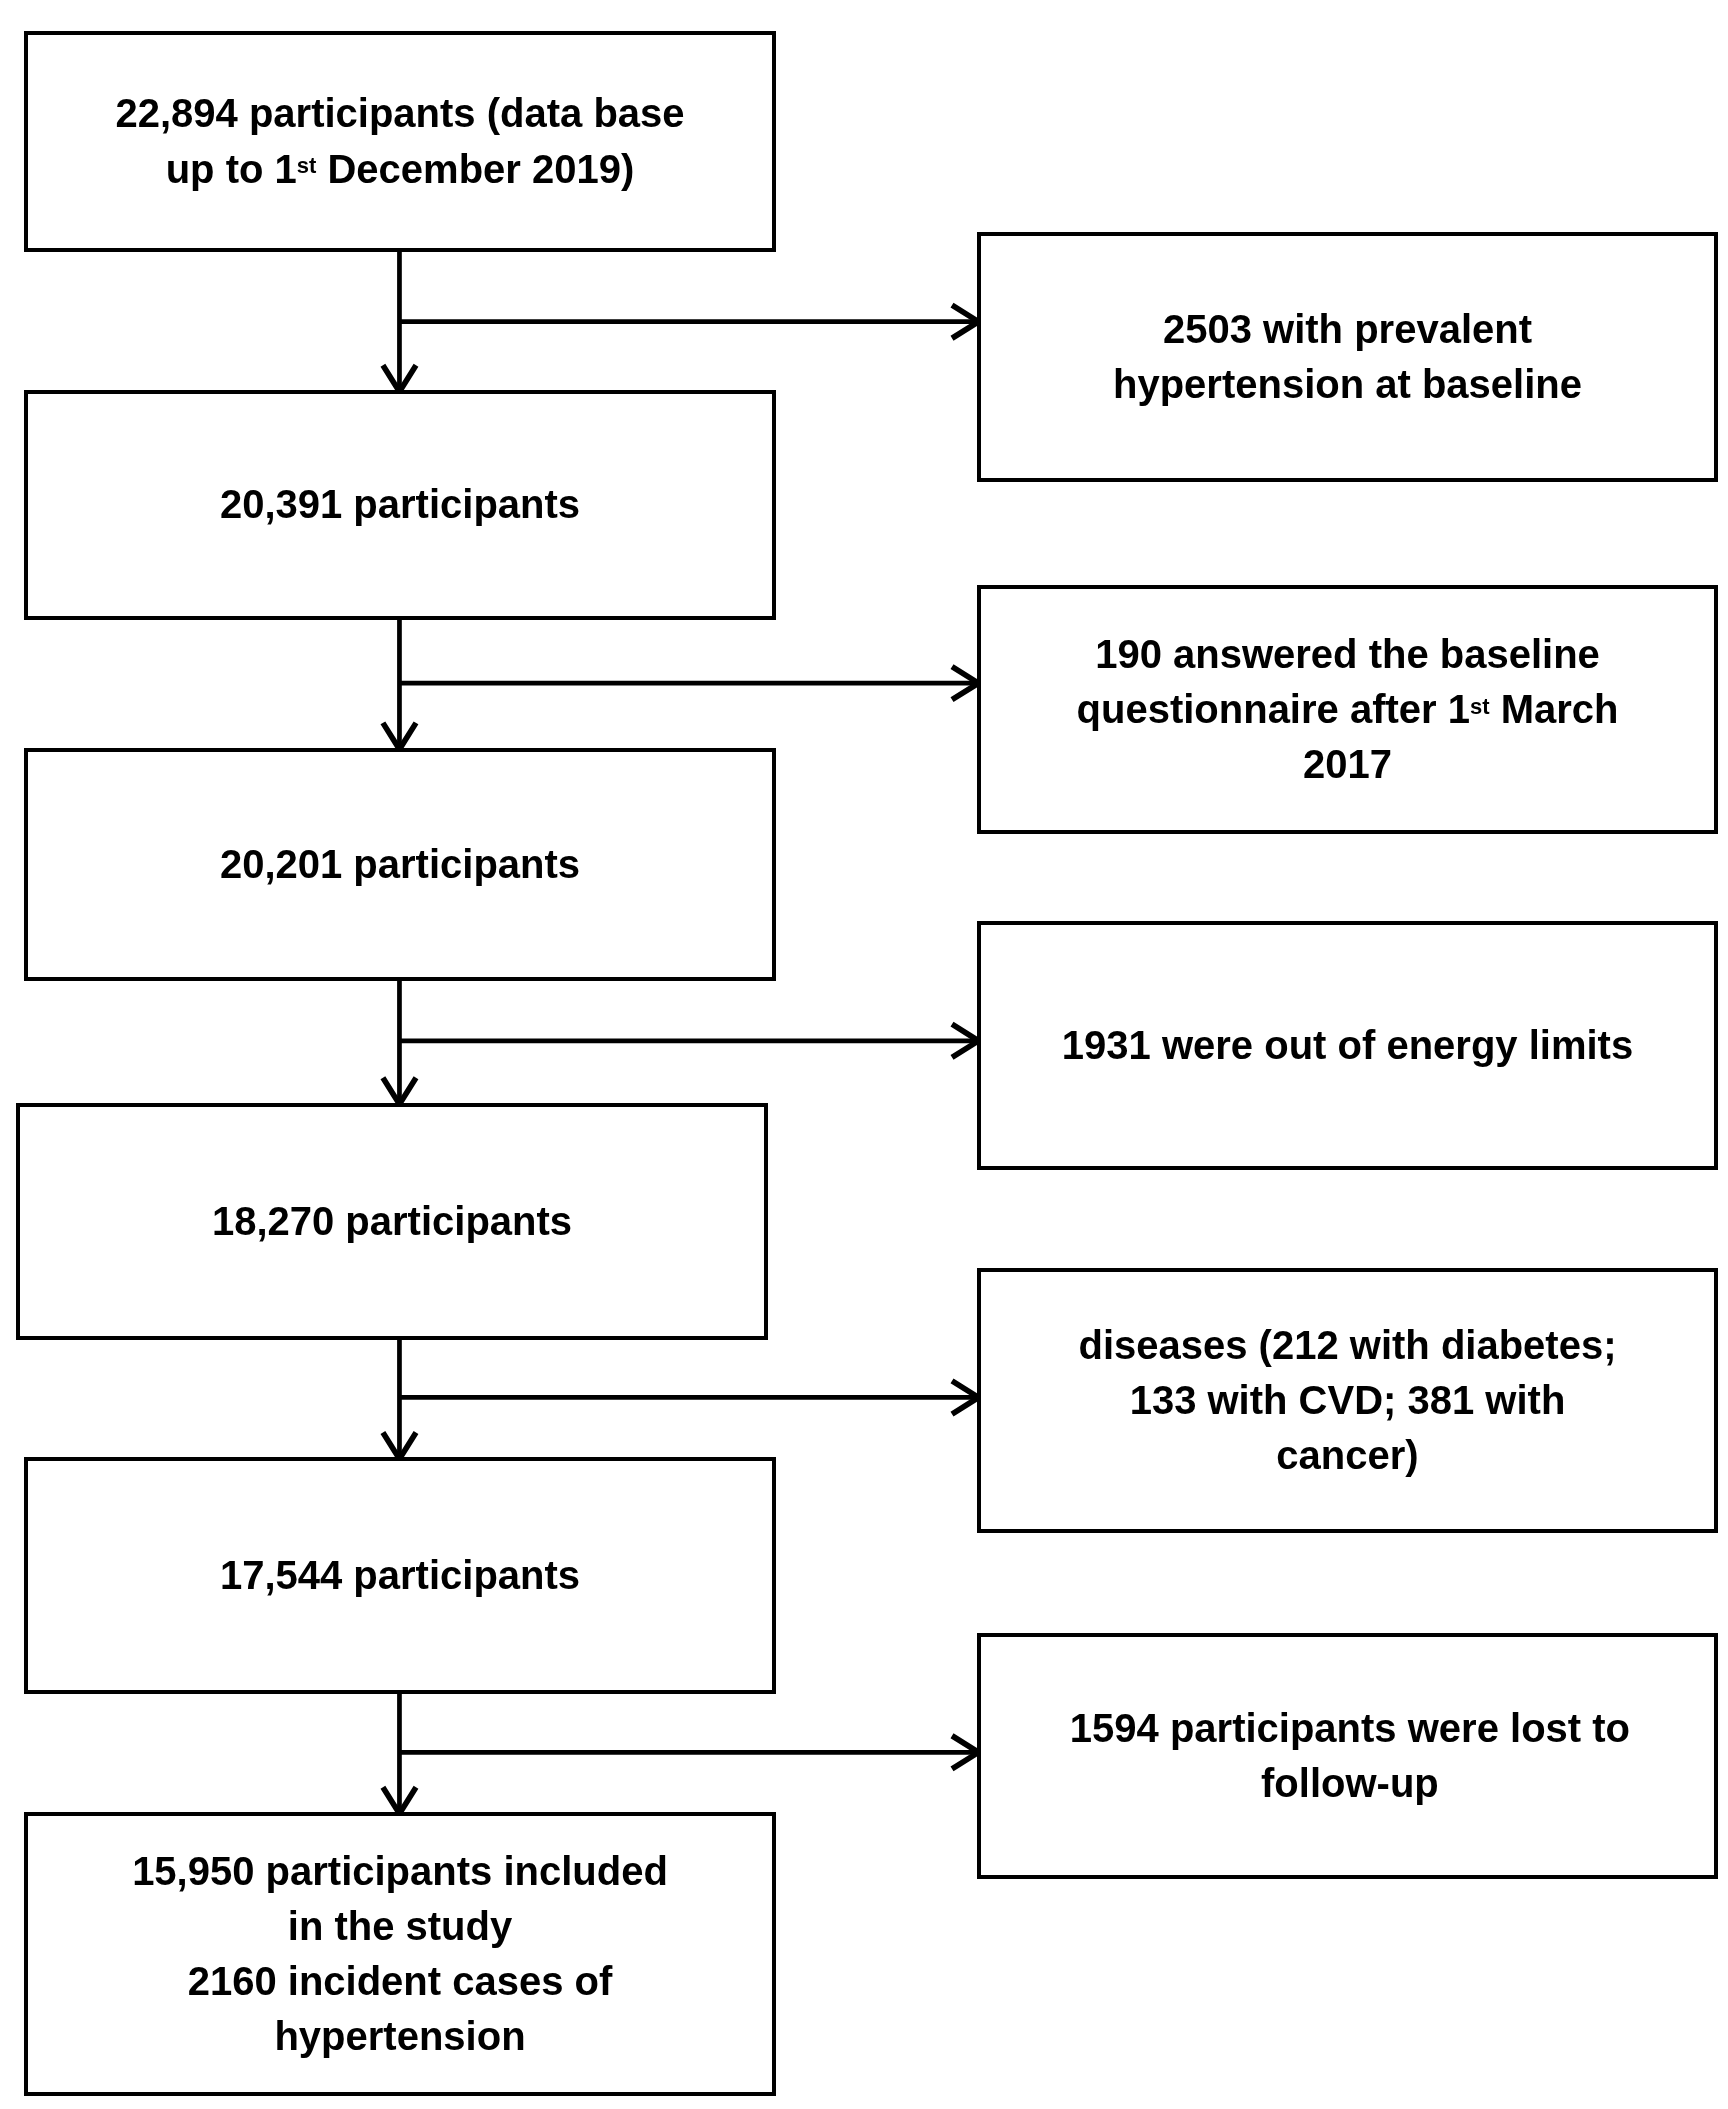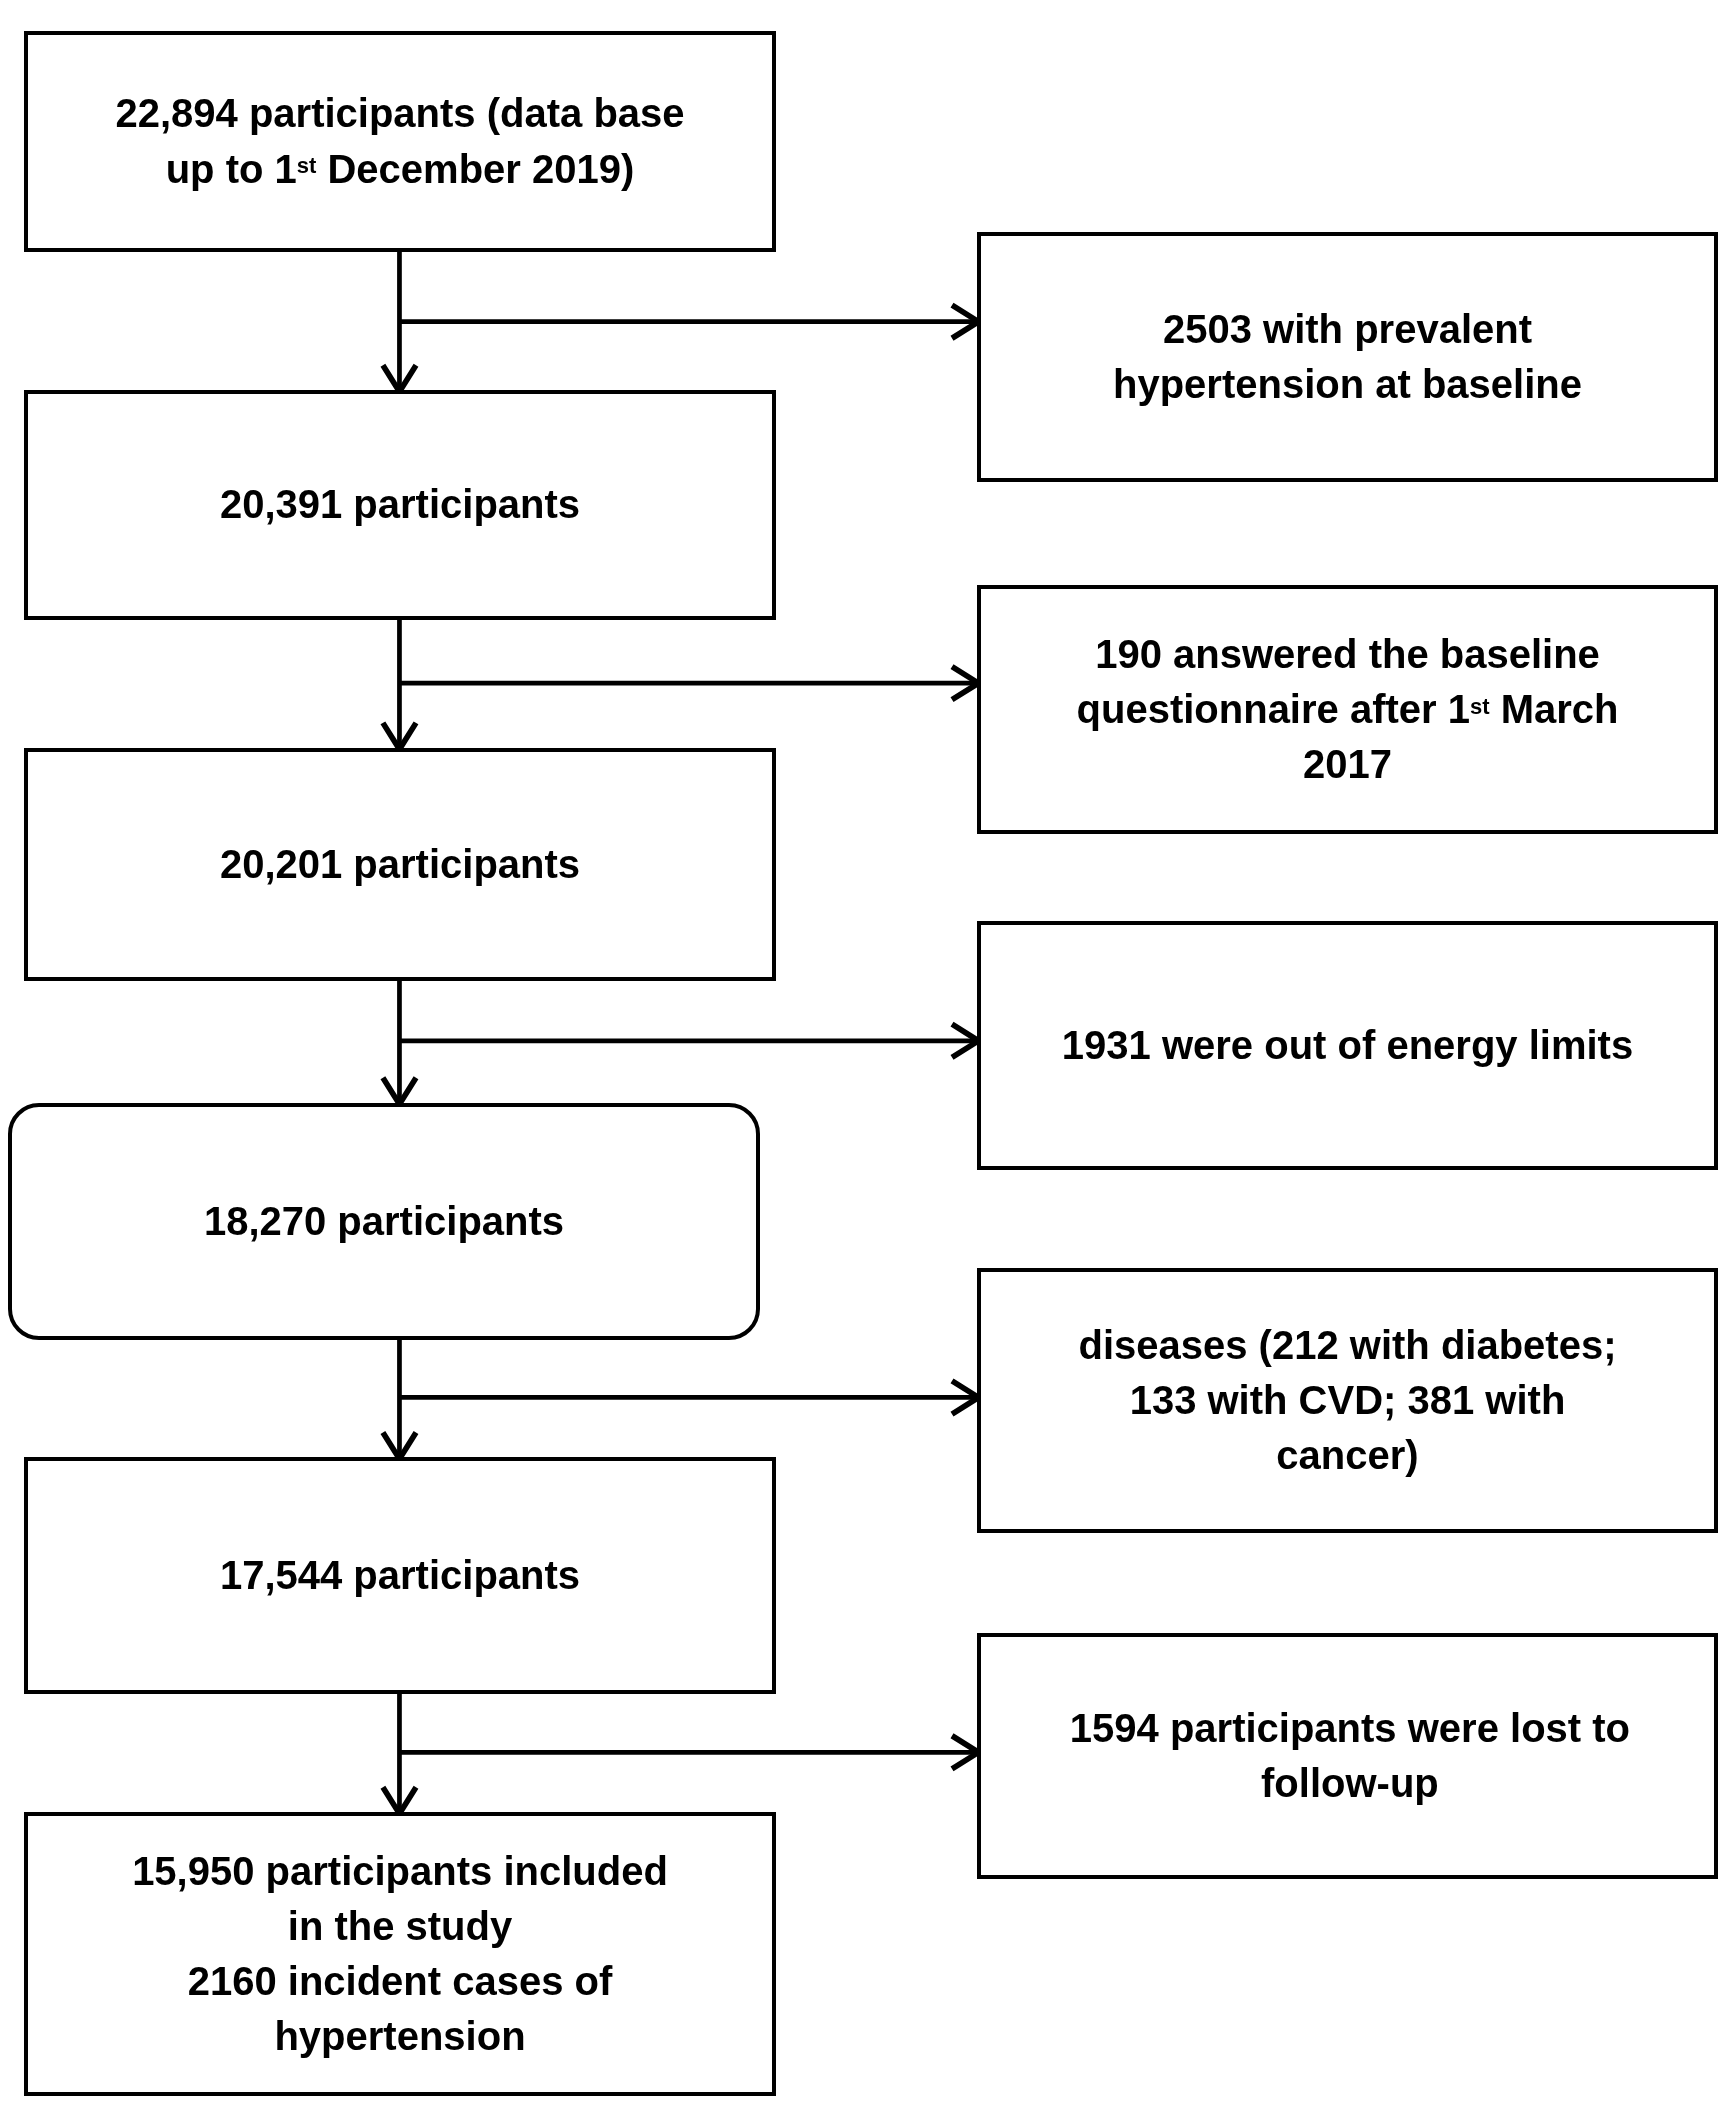--- a/index.html
+++ b/index.html
@@ -36,21 +36,21 @@
     font-size: 0.55em;
     line-height: 0;
     vertical-align: baseline;
     position: relative;
     top: -0.42em;
   }
   
   .l1 { left: 24px;  top: 31px;   width: 752px; height: 221px; }
   .l2 { left: 24px;  top: 390px;  width: 752px; height: 230px; }
   .l3 { left: 24px;  top: 748px;  width: 752px; height: 233px; }
-  .l4 { left: 8px;  top: 1103px; width: 752px; height: 237px; border-radius: 31px; }
+  .l4 { left: 16px;  top: 1103px; width: 752px; height: 237px; }
   .l5 { left: 24px;  top: 1457px; width: 752px; height: 237px; text-align: right; }
   .l6 { left: 24px;  top: 1812px; width: 752px; height: 284px; }
   
   .r1 { left: 977px; top: 232px;  width: 741px; height: 250px; }
   .r2 { left: 977px; top: 568px;  width: 741px; height: 249px; margin-top: 17px; }
   .r3 { left: 977px; top: 921px;  width: 741px; height: 249px; }
   .r4 { left: 977px; top: 1268px; width: 741px; height: 265px; }
   .r5 { left: 977px; top: 1633px; width: 741px; height: 246px; padding-left: 18px; }
 
   .connectors {

